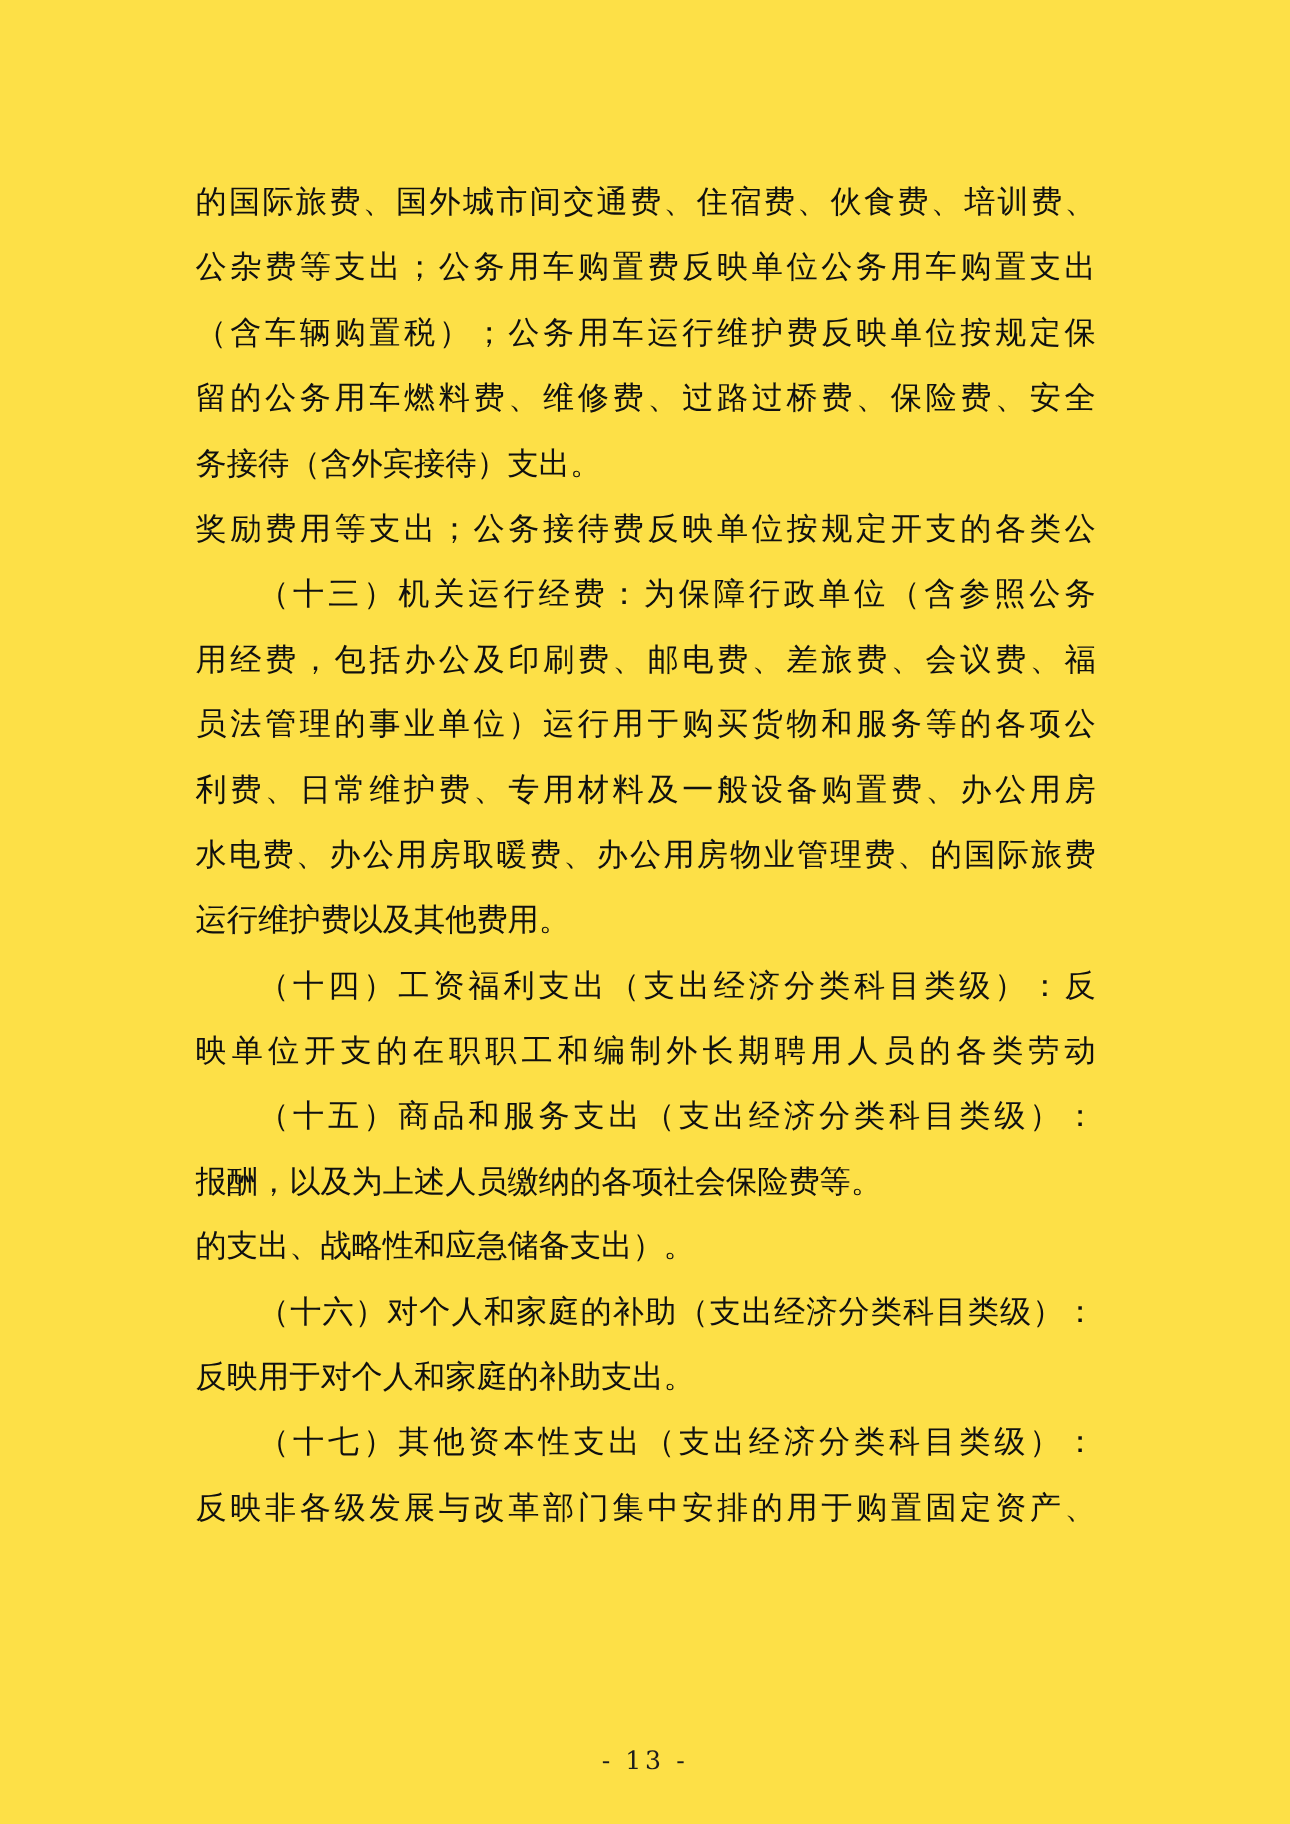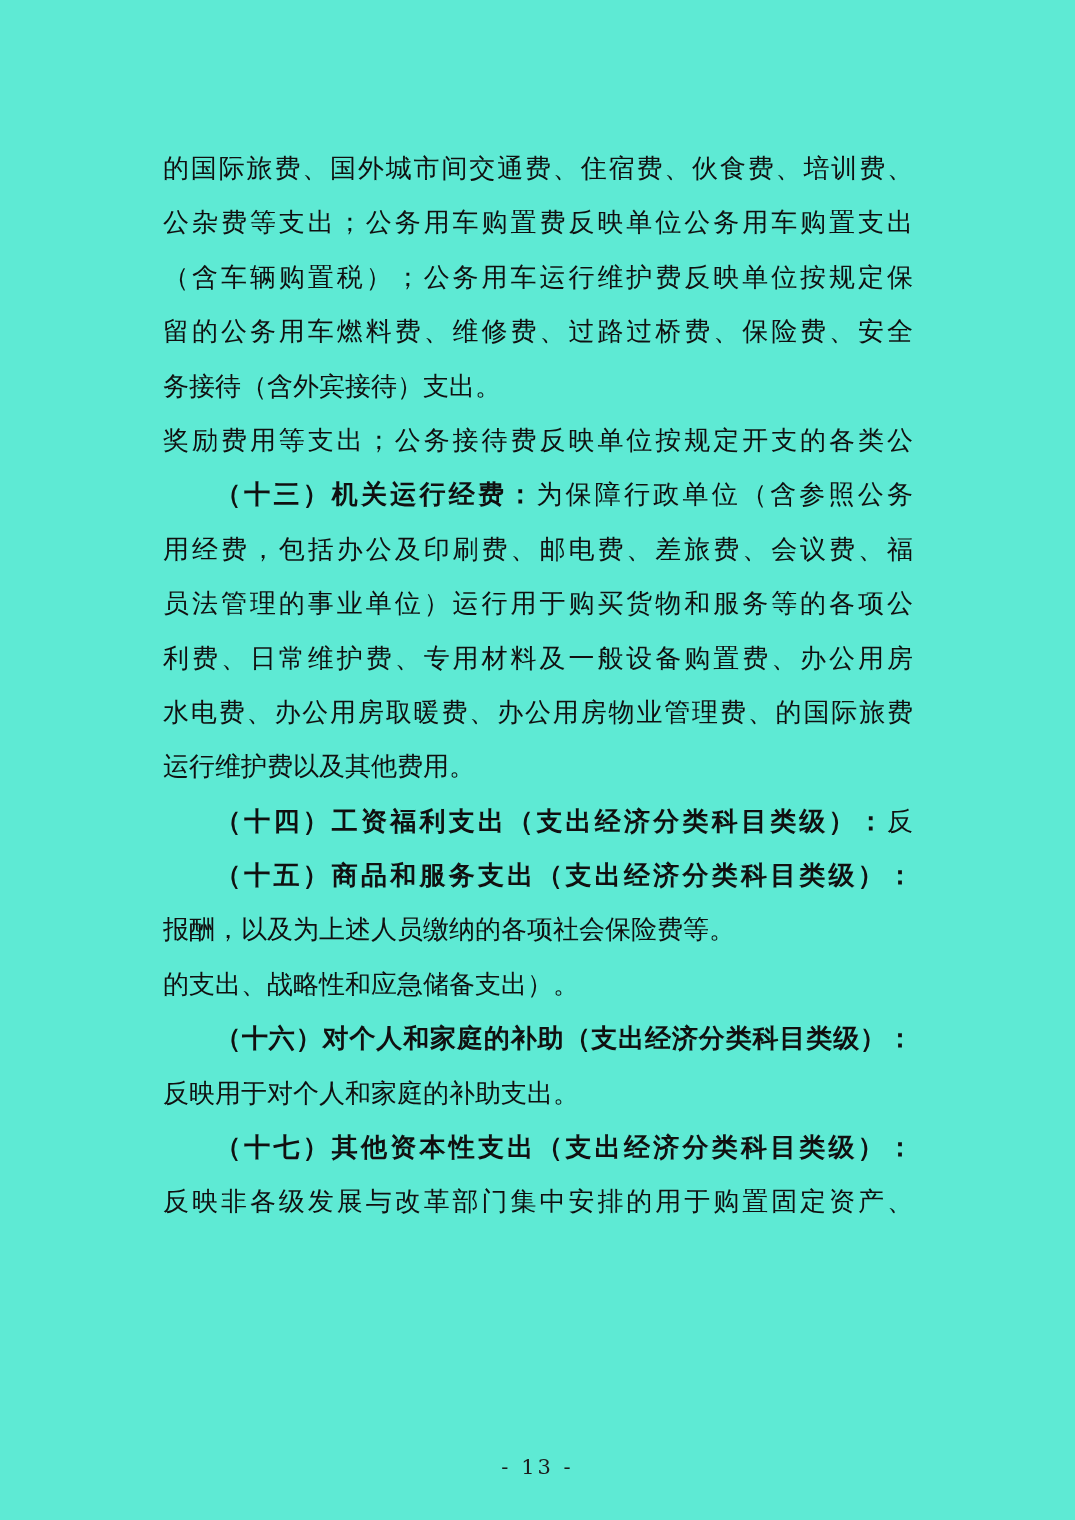--- a/index.html
+++ b/index.html
@@ -5,21 +5,21 @@
   html, body {
     margin: 0;
     padding: 0;
     background: #e8e8e8;
   }
   .page {
     position: relative;
     width: 1075px;
     height: 1520px;
     margin: 0 auto;
-    background: #5eead4;
+    background: #fde047;
     overflow: hidden;
     font-family: "Liberation Serif", "DejaVu Serif", serif;
   }
   .doc-text {
     position: absolute;
     left: 163px;
     top: 142px;
     width: 750px;
     color: #101010;
   }
@@ -34,21 +34,21 @@
     letter-spacing: 0;
   }
   .line.indent {
     text-indent: 52px;
   }
   .line.para-end {
     text-align: left;
     text-align-last: left;
   }
   .line b {
-    font-weight: 700;
+    font-weight: 400;
   }
   .footer {
     position: absolute;
     left: 0;
     top: 1455px;
     width: 100%;
     text-align: center;
   }
   .page-number {
     font-size: 21px;
@@ -68,20 +68,21 @@
       <div class="line"><span>留的公务用车燃料费、维修费、过路过桥费、保险费、安全</span></div>
       <div class="line para-end"><span>务接待（含外宾接待）支出。</span></div>
       <div class="line"><span>奖励费用等支出；公务接待费反映单位按规定开支的各类公</span></div>
       <div class="line indent"><b>（十三）机关运行经费：</b><span>为保障行政单位（含参照公务</span></div>
       <div class="line"><span>用经费，包括办公及印刷费、邮电费、差旅费、会议费、福</span></div>
       <div class="line"><span>员法管理的事业单位）运行用于购买货物和服务等的各项公</span></div>
       <div class="line"><span>利费、日常维护费、专用材料及一般设备购置费、办公用房</span></div>
       <div class="line"><span>水电费、办公用房取暖费、办公用房物业管理费、的国际旅费</span></div>
       <div class="line para-end"><span>运行维护费以及其他费用。</span></div>
       <div class="line indent"><b>（十四）工资福利支出（支出经济分类科目类级）：</b><span>反</span></div>
+      <div class="line"><span>映单位开支的在职职工和编制外长期聘用人员的各类劳动</span></div>
       <div class="line indent"><b>（十五）商品和服务支出（支出经济分类科目类级）：</b></div>
       <div class="line para-end"><span>报酬，以及为上述人员缴纳的各项社会保险费等。</span></div>
       <div class="line para-end"><span>的支出、战略性和应急储备支出）。</span></div>
       <div class="line indent"><b>（十六）对个人和家庭的补助（支出经济分类科目类级）：</b></div>
       <div class="line para-end"><span>反映用于对个人和家庭的补助支出。</span></div>
       <div class="line indent"><b>（十七）其他资本性支出（支出经济分类科目类级）：</b></div>
       <div class="line"><span>反映非各级发展与改革部门集中安排的用于购置固定资产、</span></div>
     </div>
   <div class="footer">
     <span class="page-number">- 13 -</span>

